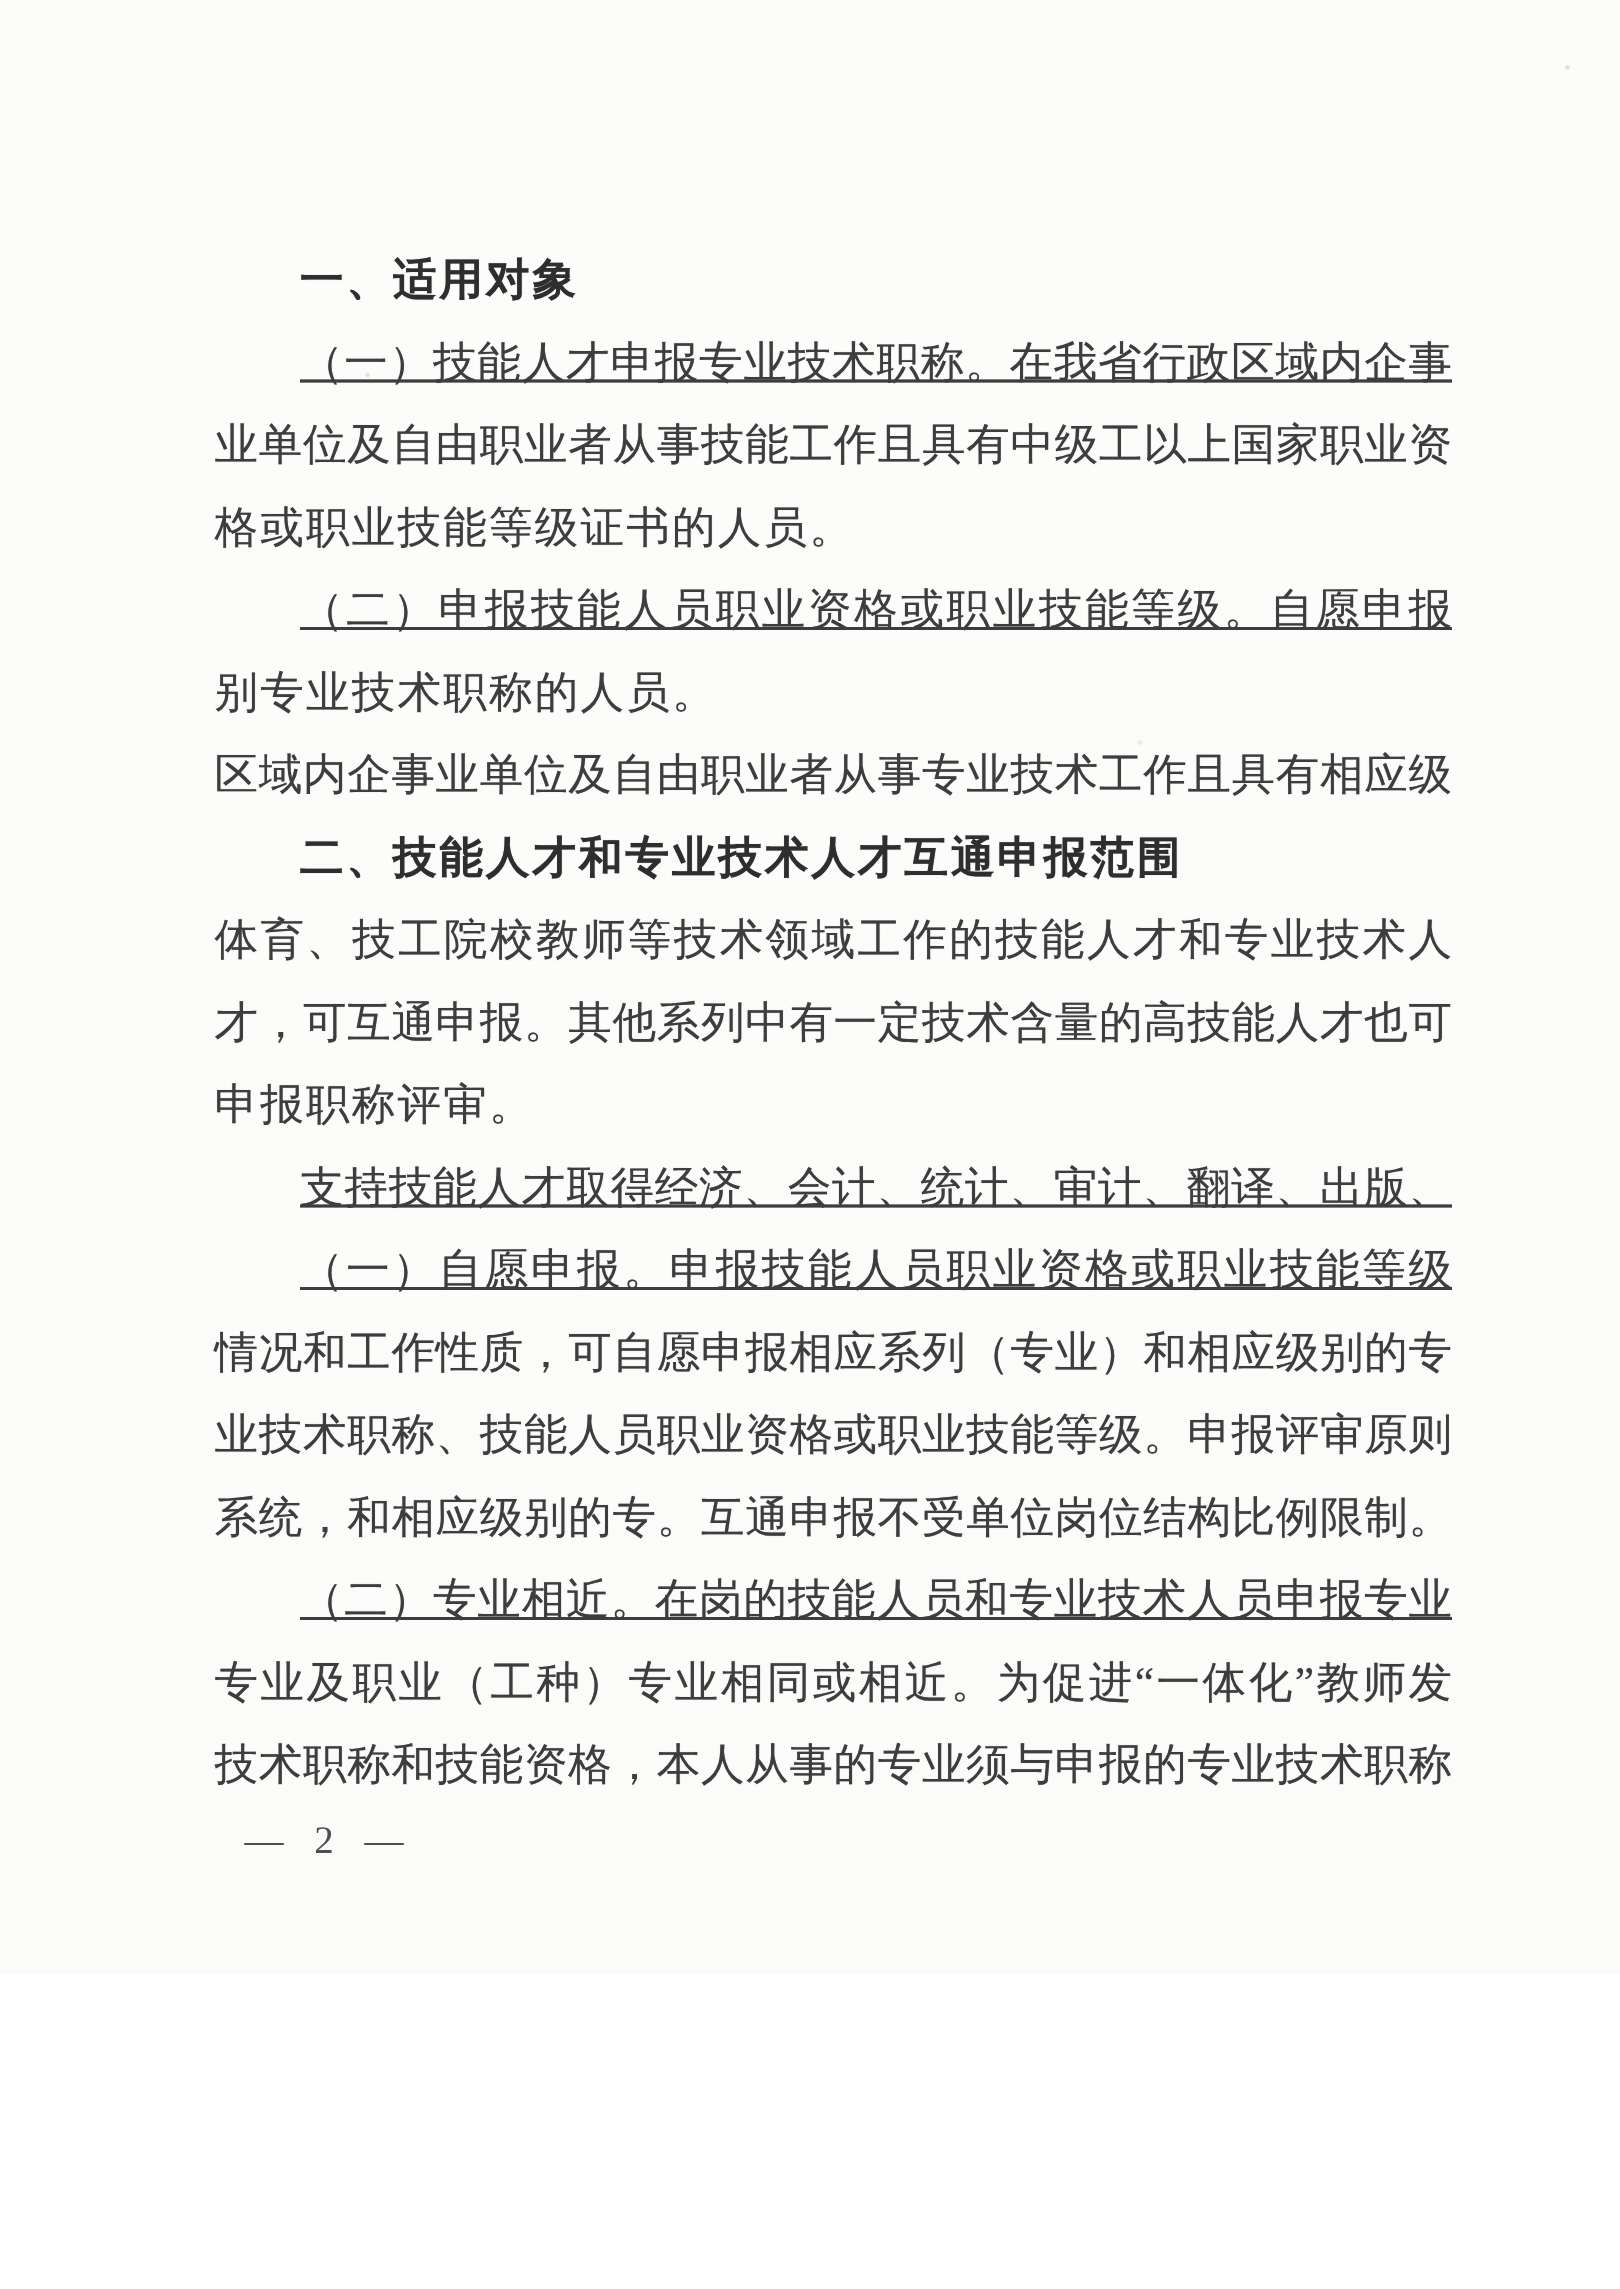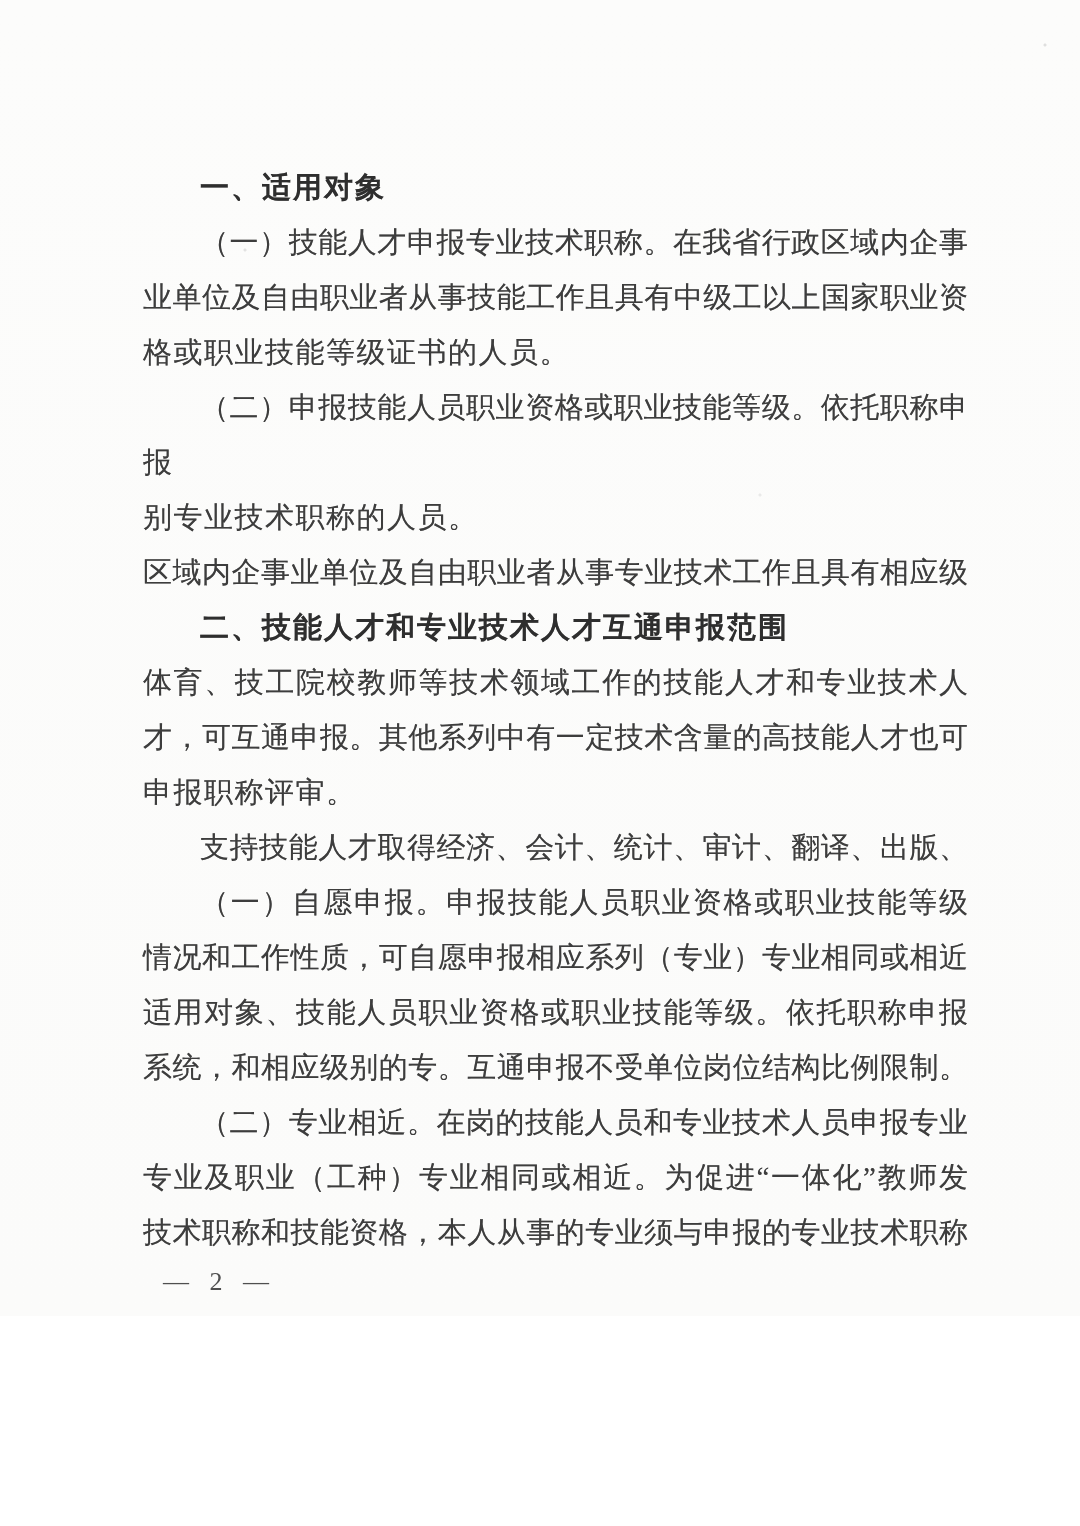--- a/index.html
+++ b/index.html
@@ -31,20 +31,21 @@
     text-shadow: 0 0 0.5px rgba(70,70,70,.55);
   }
   .line.stretch {
     letter-spacing: 0;
     text-align: justify;
     text-align-last: justify;
     text-justify: inter-character;
   }
   .line.indent {
     text-indent: 57px;
+    text-decoration: underline;
   }
   .heading {
     font-family: "Liberation Sans", "DejaVu Sans", sans-serif;
     font-weight: 700;
     font-size: 29px;
     line-height: 55px;
     color: #2e2e2e;
     letter-spacing: 2px;
     text-indent: 57px;
     text-shadow: 0 0 0.5px rgba(50,50,50,.6);
@@ -66,42 +67,42 @@
 
     <div class="heading">一、适用对象</div>
 
     <div>
       <div class="line stretch indent">（一）技能人才申报专业技术职称。在我省行政区域内企事</div>
       <div class="line stretch">业单位及自由职业者从事技能工作且具有中级工以上国家职业资</div>
       <div class="line">格或职业技能等级证书的人员。</div>
     </div>
 
     <div>
-      <div class="line stretch indent">（二）申报技能人员职业资格或职业技能等级。依托职称申报</div>
+      <div class="line stretch indent">（二）申报技能人员职业资格或职业技能等级。自愿申报</div>
       <div class="line">别专业技术职称的人员。</div>
       <div class="line stretch">区域内企事业单位及自由职业者从事专业技术工作且具有相应级</div>
     </div>
 
     <div class="heading">二、技能人才和专业技术人才互通申报范围</div>
 
     <div>
       <div class="line stretch">体育、技工院校教师等技术领域工作的技能人才和专业技术人</div>
       <div class="line stretch">才，可互通申报。其他系列中有一定技术含量的高技能人才也可</div>
       <div class="line">申报职称评审。</div>
     </div>
 
     <div>
       <div class="line stretch indent">支持技能人才取得经济、会计、统计、审计、翻译、出版、</div>
     </div>
 
 
     <div>
       <div class="line stretch indent">（一）自愿申报。申报技能人员职业资格或职业技能等级</div>
-      <div class="line stretch">情况和工作性质，可自愿申报相应系列（专业）专业相同或相近</div>
-      <div class="line stretch">适用对象、技能人员职业资格或职业技能等级。依托职称申报</div>
+      <div class="line stretch">情况和工作性质，可自愿申报相应系列（专业）和相应级别的专</div>
+      <div class="line stretch">业技术职称、技能人员职业资格或职业技能等级。申报评审原则</div>
       <div class="line stretch">系统，和相应级别的专。互通申报不受单位岗位结构比例限制。</div>
     </div>
 
     <div>
       <div class="line stretch indent">（二）专业相近。在岗的技能人员和专业技术人员申报专业</div>
       <div class="line stretch">专业及职业（工种）专业相同或相近。为促进“一体化”教师发</div>
       <div class="line stretch">技术职称和技能资格，本人从事的专业须与申报的专业技术职称</div>
     </div>
 
     <div class="page-number">— 2 —</div>

